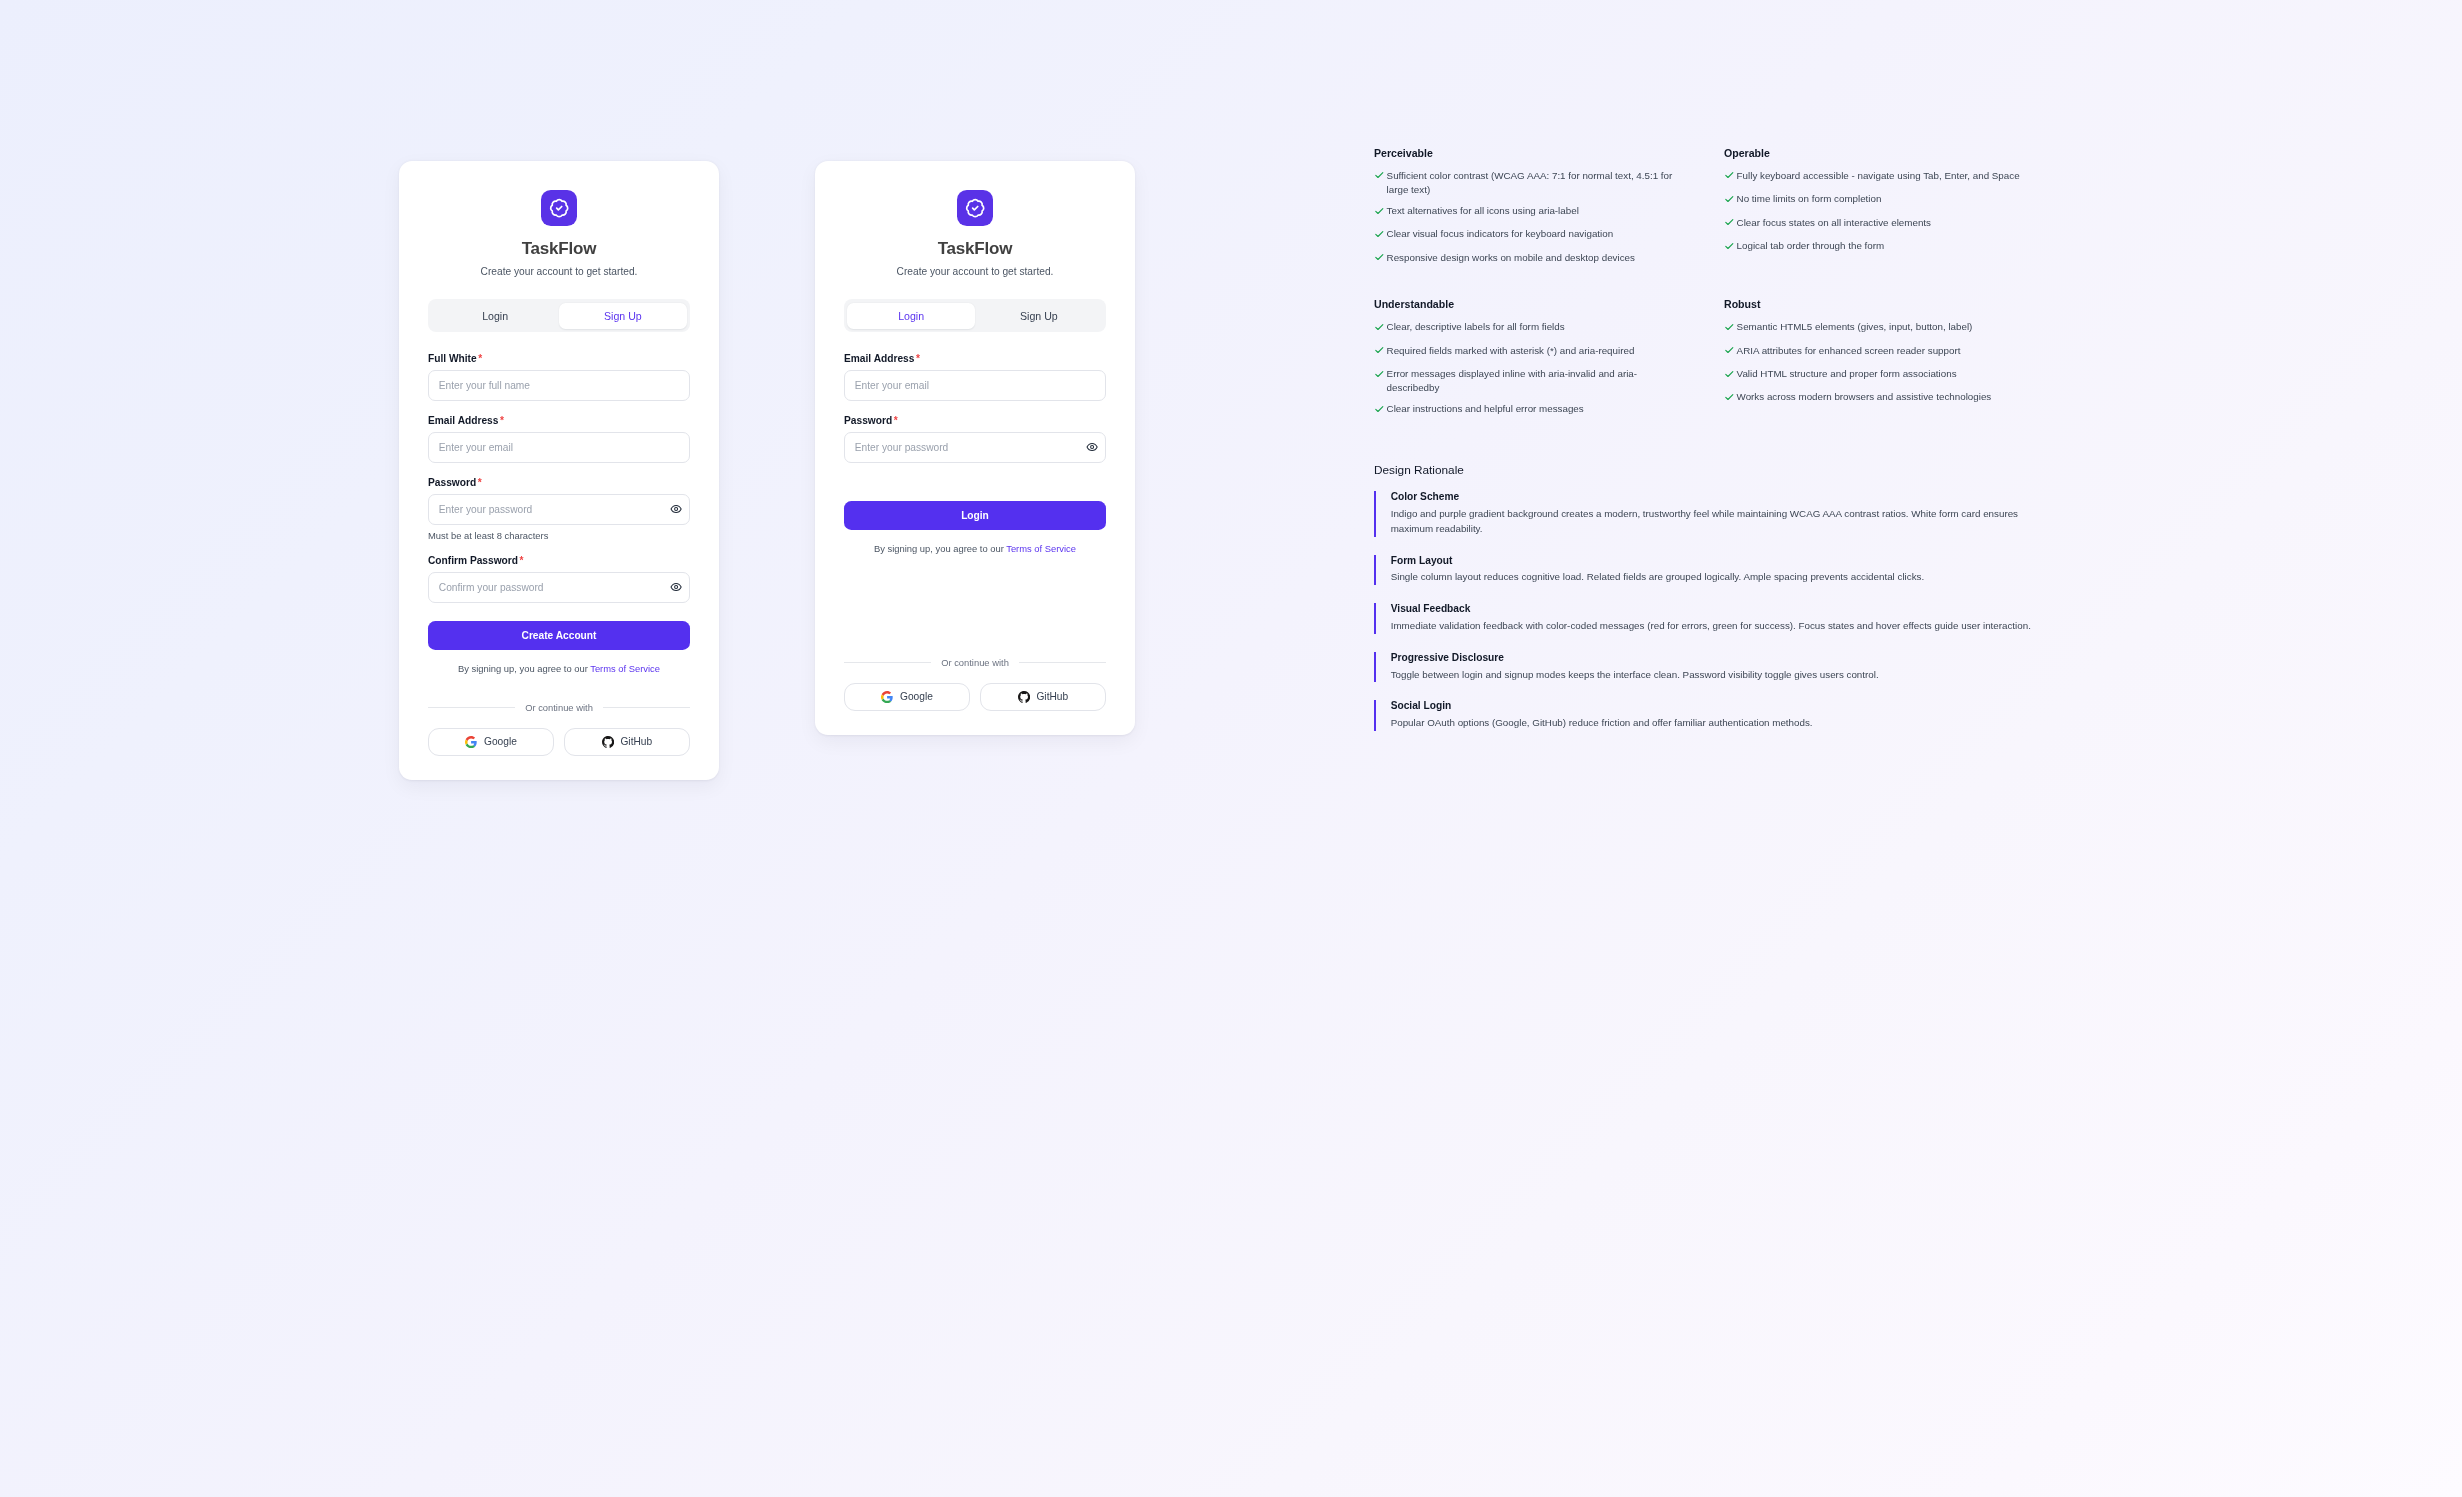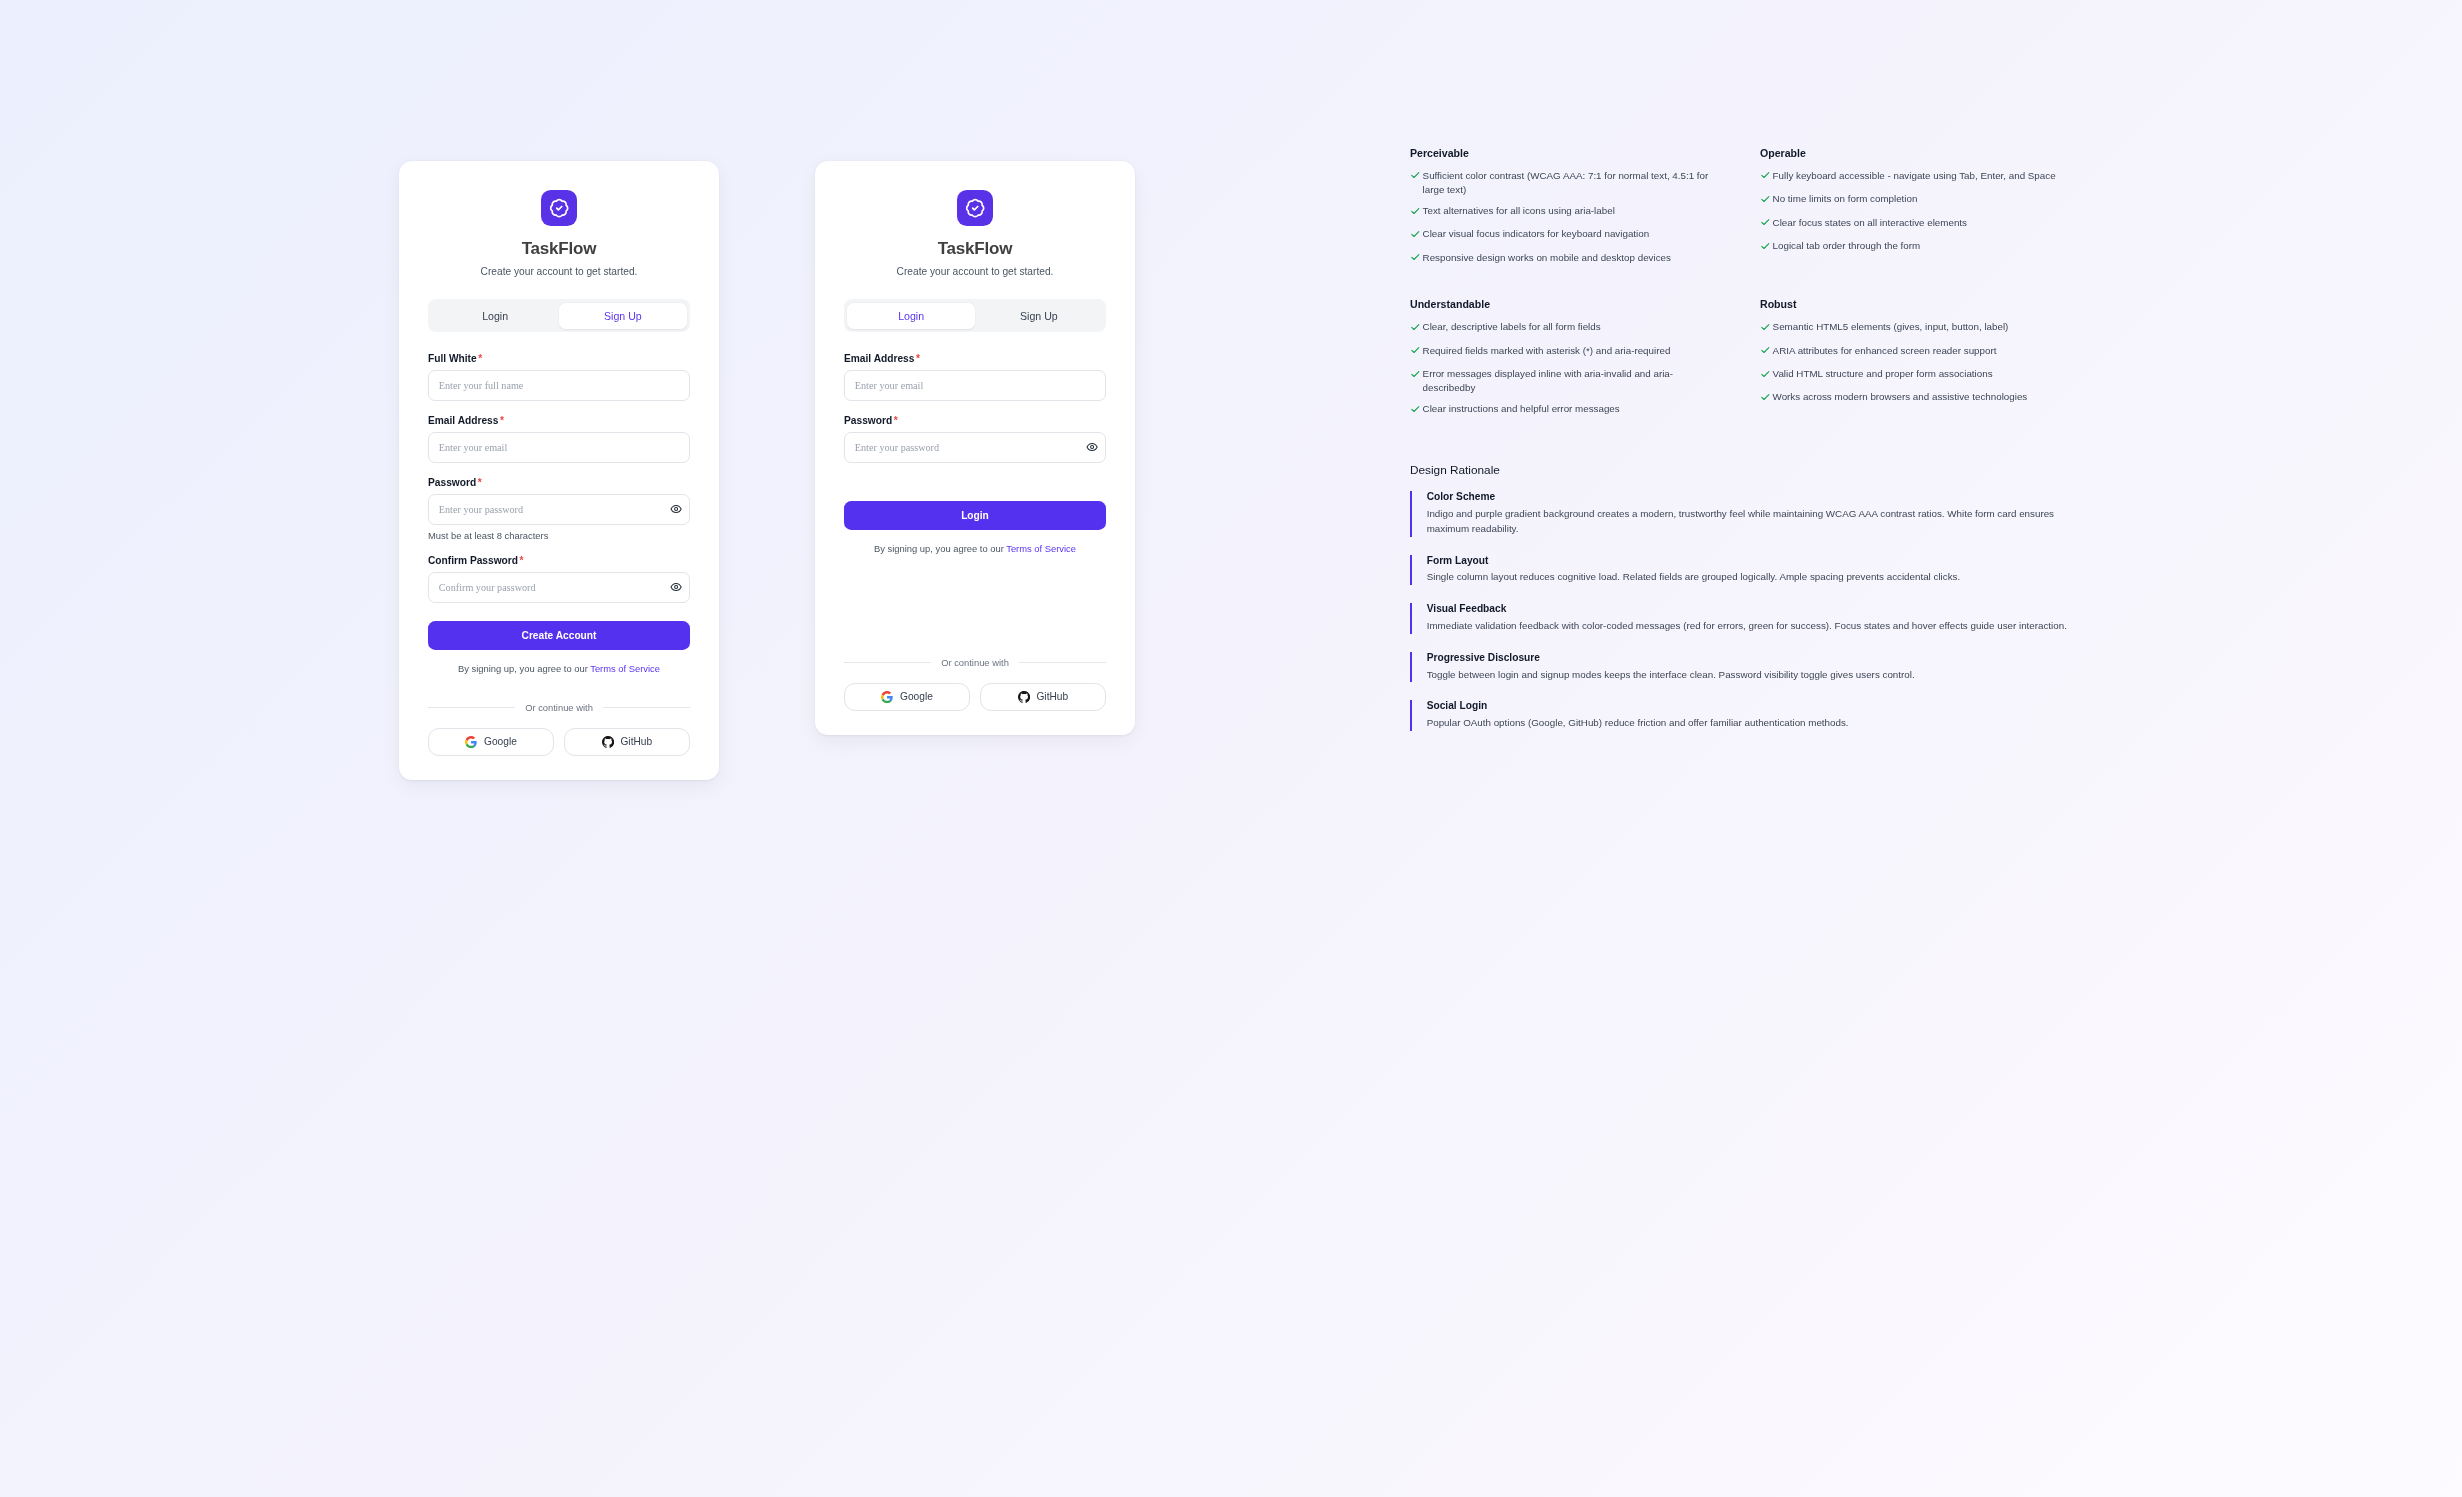--- a/index.html
+++ b/index.html
@@ -85,21 +85,21 @@
   .req { color: #ef4444; font-weight: 700; margin-left: 1.6px; }
   .input-wrap { position: relative; }
   .input {
     width: 100%;
     height: 31px;
     border: 0.8px solid #e2e4ea;
     border-radius: 7px;
     padding: 0 9.8px;
     font-size: 10.2px;
     color: #111827;
-    font-family: Liberation Serif, serif;
+    font-family: Liberation Sans, sans-serif;
     background: #fff;
   }
   .input::placeholder { color: #9aa1ad; }
   .input.has-eye { padding-right: 33px; }
   .eye-btn {
     position: absolute; right: 8.1px; top: 50%;
     transform: translateY(-50%);
     background: none; border: none; padding: 0; cursor: pointer;
     line-height: 0;
   }
@@ -147,21 +147,21 @@
     background: #fff;
     font-size: 10.2px;
     color: #374151;
     cursor: pointer;
     font-family: inherit;
   }
 
   
   .doc {
     position: absolute;
-    left: 1410px; top: 147px;
+    left: 1374px; top: 147px;
     width: 815px;
   }
   .wcag-grid {
     display: grid;
     grid-template-columns: 350px 350px;
     column-gap: 0px;
     row-gap: 24.4px;
   }
   .wcag-col h3 {
     font-size: 10.6px;

